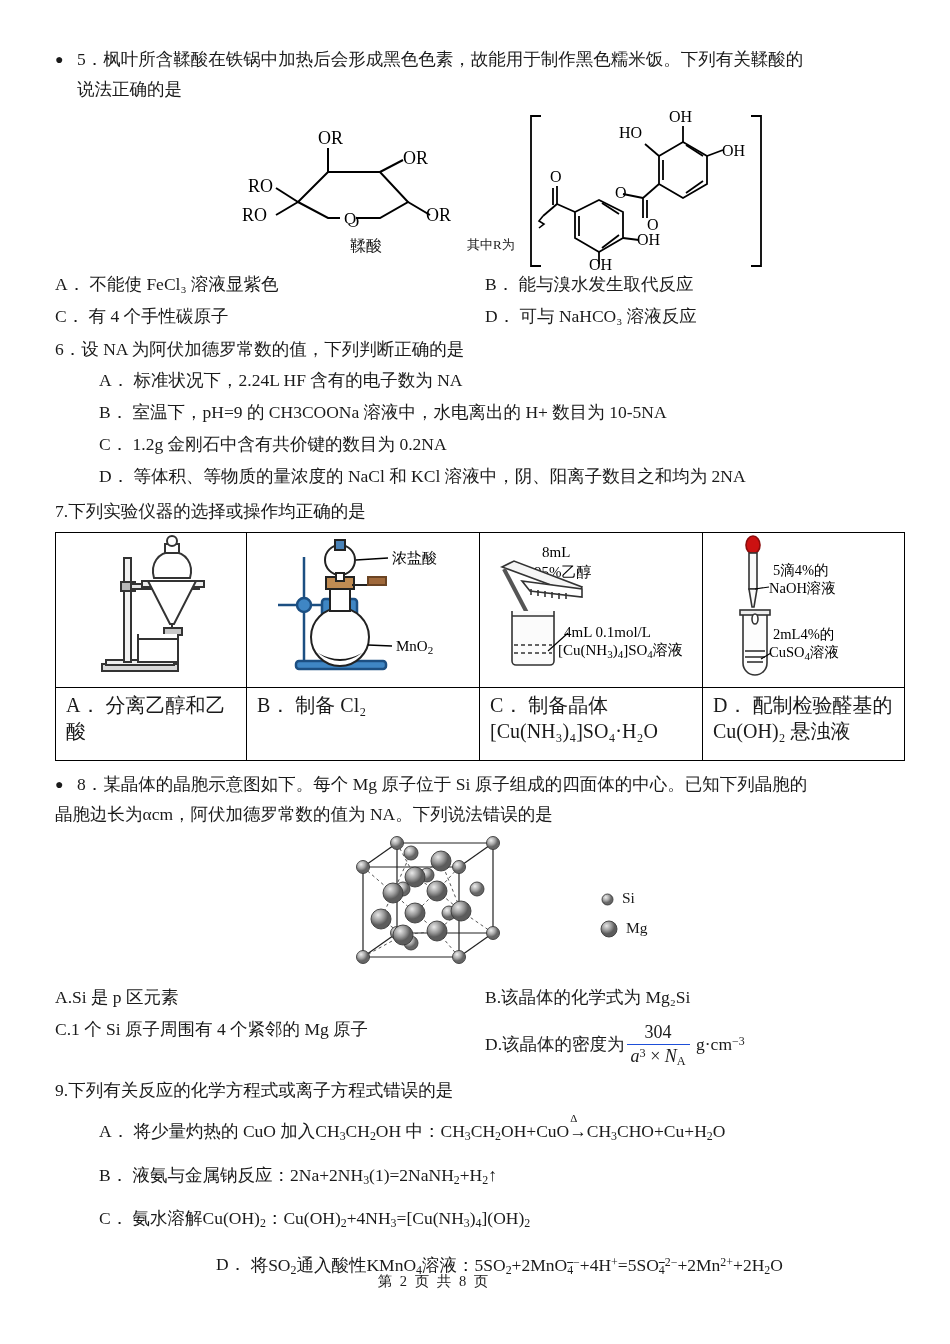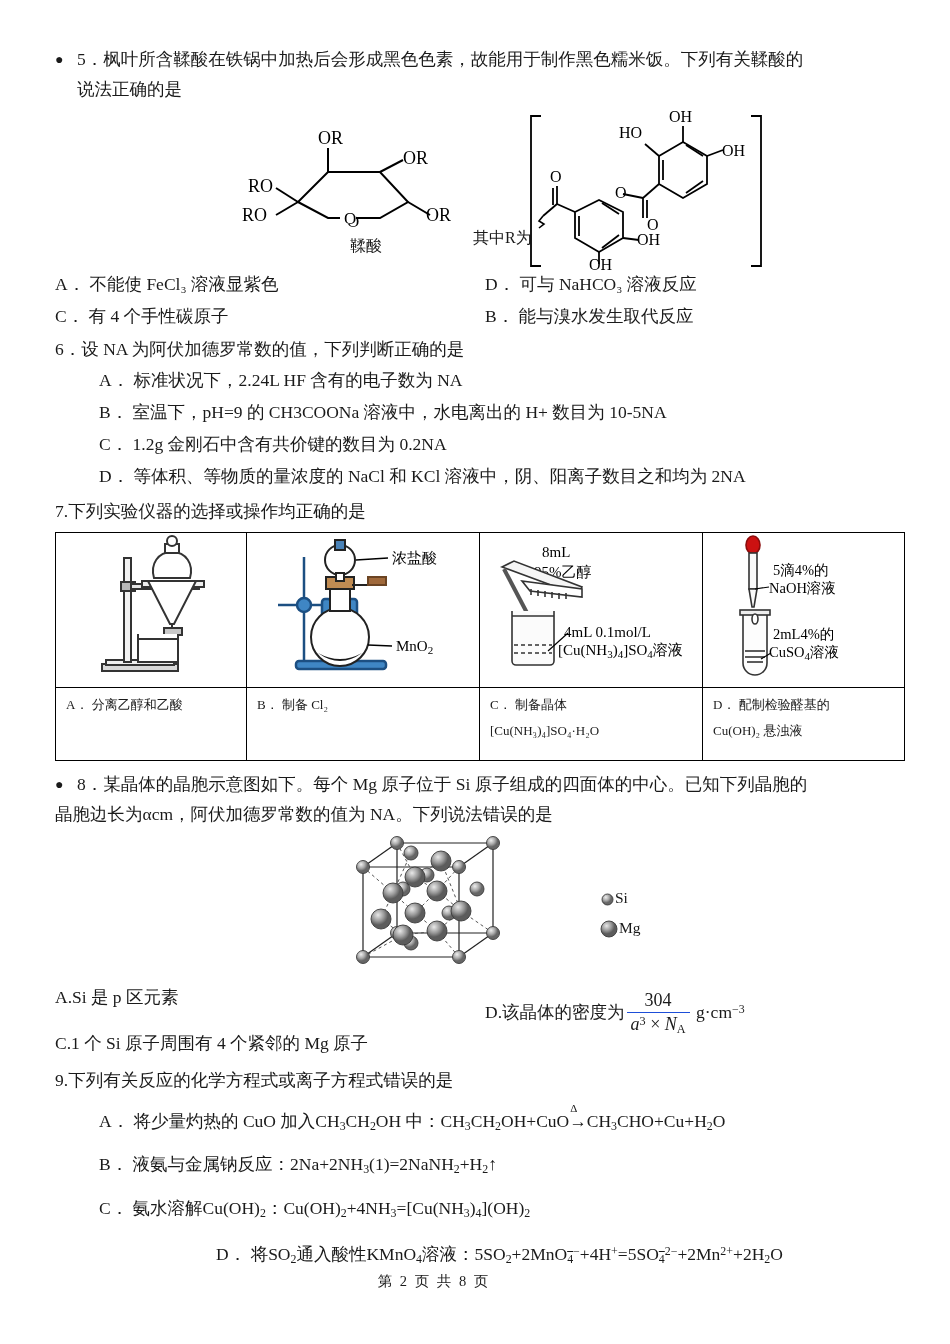--- a/index.html
+++ b/index.html
@@ -25,35 +25,35 @@
   .col-a{width:430px;}
   .col-b{flex:1;}
   sub{font-size:0.68em;vertical-align:-0.28em;}
   sup{font-size:0.68em;vertical-align:0.45em;}
   i{font-style:italic;}
 
   
   .struct-wrap{position:relative;height:160px;margin-top:4px;}
   .tannin{position:absolute;left:185px;top:6px;}
   .tannin-label{position:absolute;left:295px;top:128px;font-size:16px;}
-  .rlabel{position:absolute;left:412px;top:120px;font-size:16px;margin-left:6px;}
+  .rlabel{position:absolute;left:412px;top:128px;font-size:13px;}
   .gallo{position:absolute;left:468px;top:0px;}
 
   
   table.exp{border-collapse:collapse;width:845px;margin-top:6px;table-layout:fixed;}
   table.exp td{border:1px solid #000;vertical-align:middle;padding:0;}
   table.exp td.pic{height:152px;text-align:center;}
-  table.exp td.lab{height:62px;padding:4px 8px 6px 10px;font-size:13px;line-height:26px;vertical-align:top;}
+  table.exp td.lab{height:62px;padding:4px 8px 6px 10px;font-size:20px;line-height:26px;vertical-align:top;}
   .cw1{width:190px;}.cw2{width:232px;}.cw3{width:222px;}.cw4{width:201px;}
 
   
   .cell-wrap{position:relative;height:148px;margin-top:2px;}
   .cellimg{position:absolute;left:286px;top:0;}
   .legend{position:absolute;left:545px;top:52px;font-size:15.5px;line-height:30px;}
-  .legend .row{display:flex;align-items:center;}
+  .legend .row{display:flex;align-items:center;gap:7px;}
 
   
   .frac{display:inline-block;vertical-align:-0.62em;text-align:center;font-size:18px;line-height:1.25;margin:0 2px;}
   .frac .num{display:block;padding:0 4px;}
   .frac .den{display:block;border-top:1px solid #1d4ed8;padding:0 4px;}
 
   .footer{position:absolute;left:0;top:1272px;width:868px;text-align:center;font-size:14.5px;letter-spacing:2px;}
   .ovl{text-decoration:overline;}
 </style>
 </head>
@@ -152,26 +152,26 @@
         <span>A．</span>
         <span>不能使 FeCl₃ 溶液显紫色</span>
       </div>
       <div class="opt">
         <span>C．</span>
         <span>有 4 个手性碳原子</span>
       </div>
     </div>
     <div class="col-b">
       <div class="opt">
+        <span>B．</span>
+        <span>能与溴水发生取代反应</span>
+      </div>
+      <div class="opt">
         <span>D．</span>
         <span>可与 NaHCO₃ 溶液反应</span>
-      </div>
-      <div class="opt">
-        <span>B．</span>
-        <span>能与溴水发生取代反应</span>
       </div>
     </div>
   </div>
 
   <div class="q" style="margin-top:2px;">
     <div>
       <span>6．</span><span>设 NA 为阿伏加德罗常数的值，下列判断正确的是</span>
     </div>
     <div class="indent2 opt">
       <span>A．</span>
@@ -446,25 +446,28 @@
         <span>Mg</span>
       </div>
     </div>
   </div>
 
   <div class="opts2" style="margin-top:2px;">
     <div class="col-a">
       <div class="opt">
         <span>A.</span><span>Si 是 p 区元素</span>
       </div>
-      <div class="opt" style="margin-top:14px;">
+      <div class="opt" style="">
         <span>C.</span><span>1 个 Si 原子周围有 4 个紧邻的 Mg 原子</span>
       </div>
     </div>
     <div class="col-b">
+      <div class="opt">
+        <span>B.</span><span>该晶体的化学式为 Mg₂Si</span>
+      </div>
       <div class="opt" style="margin-top:8px;">
         <span>D.</span><span>该晶体的密度为</span><span class="frac"><span class="num">304</span><span class="den"><i>a</i><sup>3</sup> × <i>N</i><sub>A</sub></span></span><span>&nbsp;g·cm<sup>−3</sup></span>
       </div>
     </div>
   </div>
 
   <div class="q" style="margin-top:6px;">
     <div>
       <span>9.</span><span>下列有关反应的化学方程式或离子方程式错误的是</span>
     </div>

